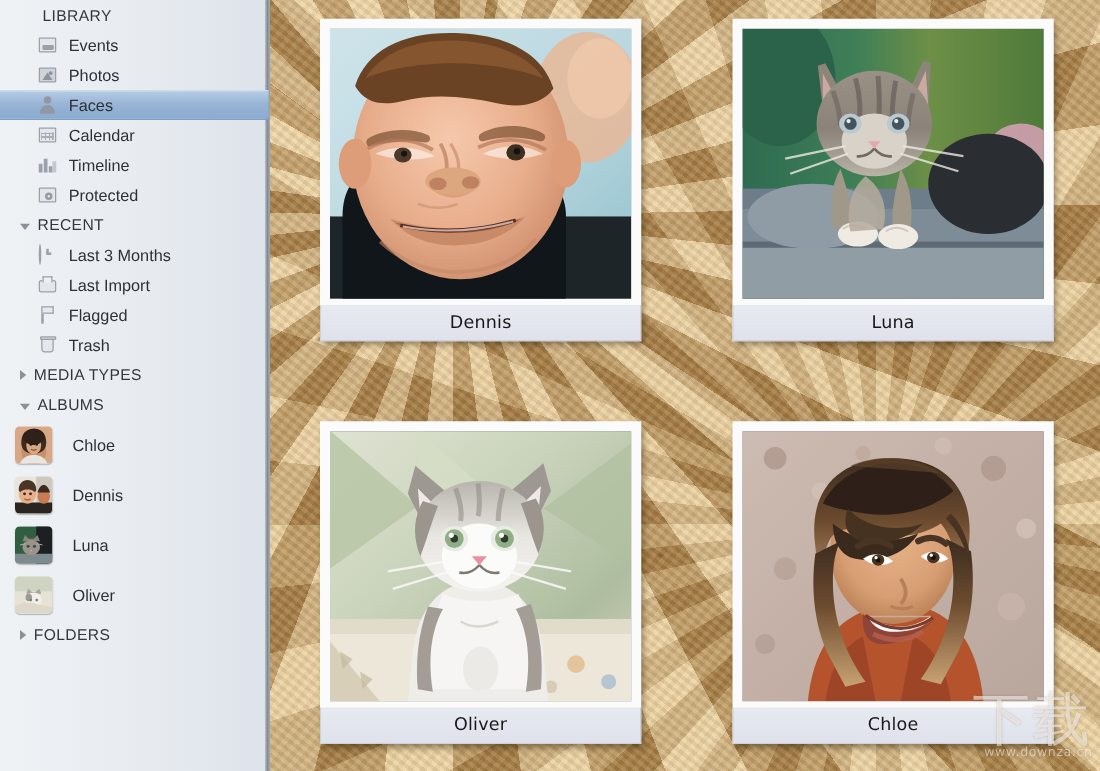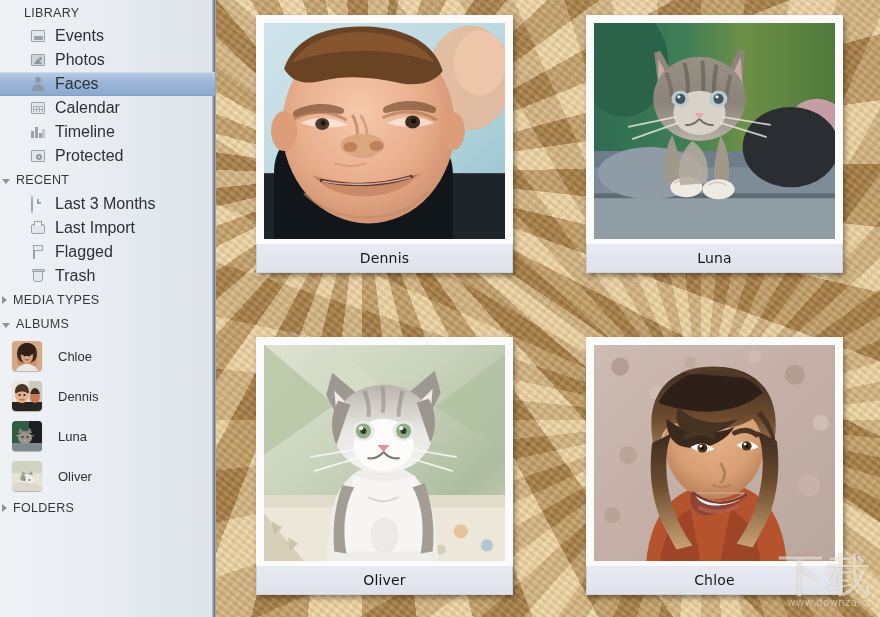--- a/index.html
+++ b/index.html
@@ -18,37 +18,37 @@
     box-sizing:border-box;
     overflow:hidden;position:relative;
     padding-top:2px;
   }
   .sb-divider{
     position:absolute;top:0;right:0;width:3px;height:617px;
     background:linear-gradient(to right,#b9c0c9,#6c6f72);
   }
   .sb-group{
     display:flex;align-items:center;
-    height:24px;padding-left:2px;
+    height:24px;padding-left:16px;
     font-size:12.5px;color:#33373c;letter-spacing:.3px;
     font-family:"Liberation Sans","DejaVu Sans",sans-serif;
   }
-  .sb-group.top{padding-left:24px;height:22px;}
+  .sb-group.top{padding-left:34px;height:22px;}
   .tri{
     width:0;height:0;margin-right:6px;flex:0 0 auto;
     border-left:5px solid #8c9199;border-top:4px solid transparent;border-bottom:4px solid transparent;
   }
   .tri.open{
     border-left:4px solid transparent;border-right:4px solid transparent;
     border-top:5px solid #8c9199;border-bottom:0;
     margin-right:6px;margin-top:2px;
   }
   .sb-item{
     display:flex;align-items:center;height:24px;padding-left:30px;
-    font-size:16px;color:#2d3137;position:relative;
+    font-size:13px;color:#2d3137;position:relative;
   }
   .sb-item.selected{
     background:linear-gradient(to bottom,#b6cbe4 0%,#9ab5d6 45%,#8aaacf 100%);
     border-top:1px solid #ccdcee;border-bottom:1px solid #7e9fc6;
     height:22px;
   }
   .sb-item .label{margin-left:9px;white-space:nowrap;}
   .ico{width:16px;height:16px;flex:0 0 16px;position:relative;display:block;}
 
   

